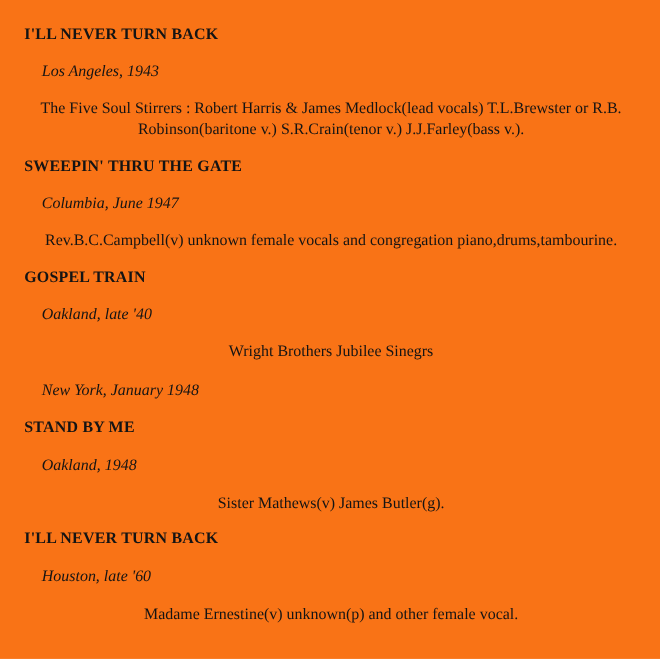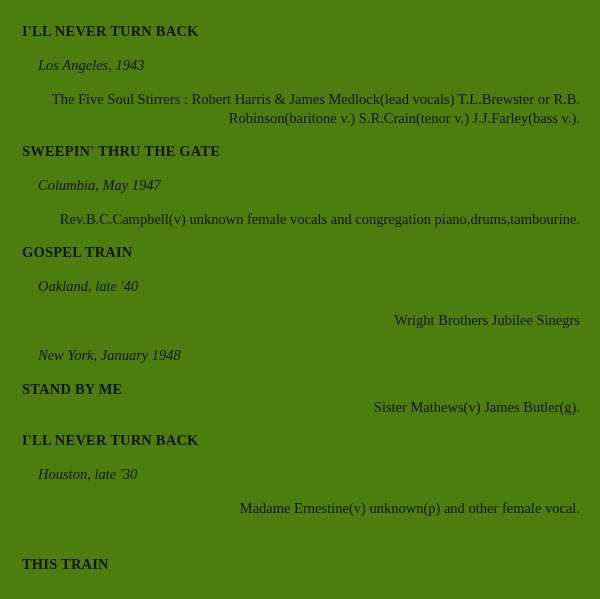--- a/index.html
+++ b/index.html
@@ -12,21 +12,21 @@
     background: #edeceb;
     font-family: "Liberation Serif", serif;
     color: #141414;
     overflow: hidden;
   }
   .page {
     box-sizing: border-box;
     width: 600px;
     height: 599px;
     padding: 22px 20px 10px 22px;
-    background: #4d7c0f;
+    background: #f97316;
   }
   .entry {
     margin-bottom: 14px;
   }
   .entry:last-child {
     margin-bottom: 0;
     margin-top: 37px;
   }
   .title {
     font-size: 14.5px;
@@ -38,59 +38,60 @@
   .place {
     font-size: 14.5px;
     font-style: italic;
     line-height: 1.25;
     margin: 16px;
   }
   .personnel {
     font-size: 14.5px;
     line-height: 1.3;
     margin: 0;
-    text-align: right;
+    text-align: center;
   }
 </style>
 </head>
 <body>
 
 <div class="page">
 
   <div class="entry">
     <p class="title">I'LL NEVER TURN BACK</p>
     <p class="place">Los Angeles, 1943</p>
     <p class="personnel">The Five Soul Stirrers : Robert Harris &amp; James Medlock(lead vocals) T.L.Brewster or R.B. Robinson(baritone v.) S.R.Crain(tenor v.) J.J.Farley(bass v.).</p>
   </div>
 
   <div class="entry">
     <p class="title">SWEEPIN' THRU THE GATE</p>
-    <p class="place">Columbia, May 1947</p>
+    <p class="place">Columbia, June 1947</p>
     <p class="personnel">Rev.B.C.Campbell(v) unknown female vocals and congregation piano,drums,tambourine.</p>
   </div>
 
 
   <div class="entry">
     <p class="title">GOSPEL TRAIN</p>
     <p class="place">Oakland, late '40</p>
     <p class="personnel">Wright Brothers Jubilee Sinegrs</p>
   </div>
 
   <div class="entry">
     <p class="place">New York, January 1948</p>
   </div>
 
   <div class="entry">
     <p class="title">STAND BY ME</p>
+    <p class="place">Oakland, 1948</p>
     <p class="personnel">Sister Mathews(v) James Butler(g).</p>
   </div>
 
   <div class="entry">
     <p class="title">I'LL NEVER TURN BACK</p>
-    <p class="place">Houston, late '30</p>
+    <p class="place">Houston, late '60</p>
     <p class="personnel">Madame Ernestine(v) unknown(p) and other female vocal.</p>
   </div>
 
   <div class="entry">
     <p class="title">THIS TRAIN</p>
 
   </div>
 
 </div>
 

